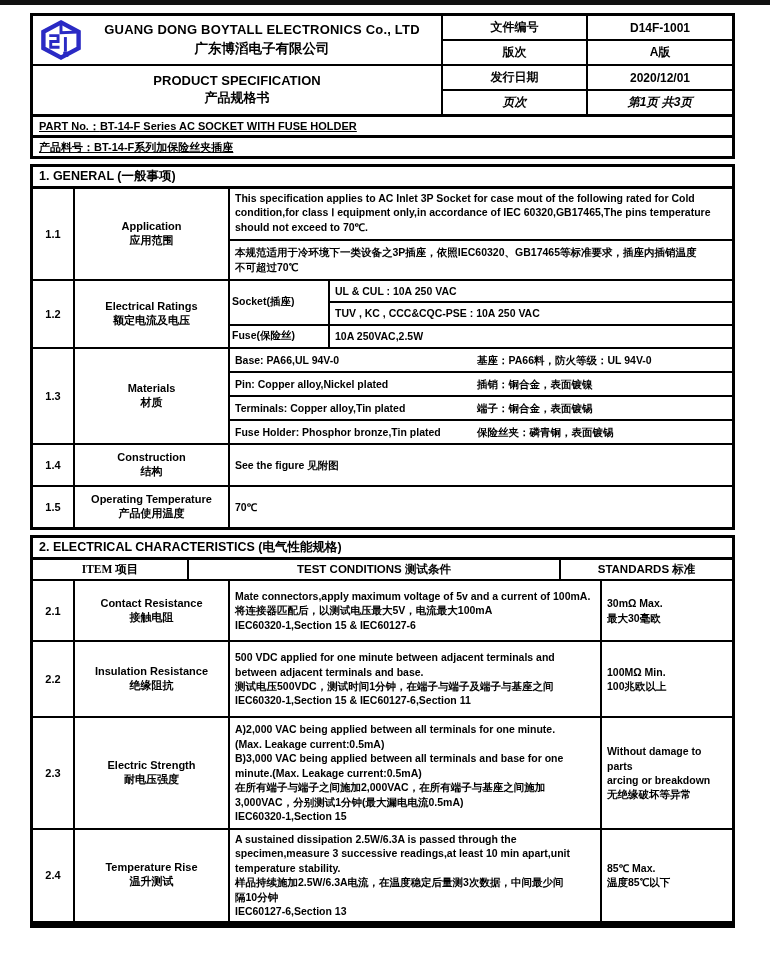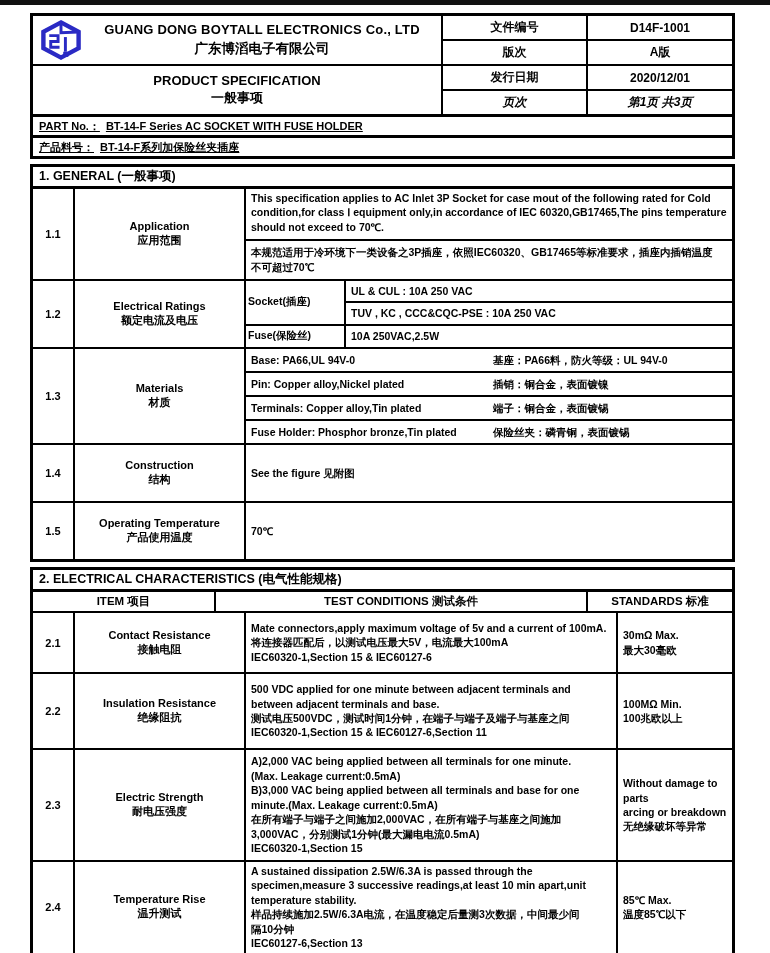--- a/index.html
+++ b/index.html
@@ -29,43 +29,43 @@
   .spec-en{font-size:13px;}
   .spec-cn{font-size:13px;margin-top:1px;}
   .hdr-right{flex:1;display:flex;flex-direction:column;}
   .meta-row{flex:1;display:flex;border-bottom:2px solid #000;}
   .meta-row:last-child{border-bottom:none;font-style:italic;}
   .meta-label{width:143px;border-right:2px solid #000;font-size:12px;font-weight:700;display:flex;align-items:center;justify-content:center;}
   .meta-value{flex:1;font-size:12px;font-weight:700;display:flex;align-items:center;justify-content:center;}
 
   
   .part-row{border:3px solid #000;border-top:none;min-height:21px;display:flex;align-items:center;padding:1px 6px;box-sizing:border-box;font-size:11px;font-weight:700;text-decoration:underline;}
-  .part-row .val{margin-left:6px;text-align:right;}
+  .part-row .val{margin-left:0;text-align:right;}
 
   .sec-title{border:3px solid #000;min-height:23px;display:flex;align-items:center;padding:1px 6px;box-sizing:border-box;font-size:12.5px;font-weight:700;}
 
   
   .numcol{width:40px;border-right:2px solid #000;font-size:11px;font-weight:700;}
-  .namecol{width:141px;border-right:2px solid #000;flex-direction:column;font-weight:700;padding:14px;}
+  .namecol{width:141px;border-right:2px solid #000;flex-direction:column;font-weight:700;padding:6px;}
   .name-en{font-size:11px;text-align:center;}
   .name-cn{font-size:11px;text-align:center;margin-top:1px;}
   .contentcol{flex:1;display:flex;flex-direction:column;min-width:0;}
 
   
   .sub-label{width:100px;border-right:2px solid #000;font-size:10.5px;font-weight:700;display:flex;align-items:center;padding:1px 2px;box-sizing:border-box;}
   .sub-vals{flex:1;display:flex;flex-direction:column;}
 
   
   .mat-row{display:flex;flex:1;align-items:center;}
   .mat-en{width:242px;flex:none;}
   .mat-cn{flex:1;}
 
   
   .hdrow{min-height:21px;border-bottom:2px solid #000;}
-  .h-item{width:183px;border-right:2px solid #000;}
+  .h-item{width:156px;border-right:2px solid #000;font-family:Liberation Serif, serif;}
   .h-cond{width:372px;border-right:2px solid #000;}
   .h-std{flex:1;}
   .h-cell{font-size:11.5px;font-weight:700;display:flex;align-items:center;justify-content:center;box-sizing:border-box;}
   .condcol{width:372px;border-right:2px solid #000;padding:2px 5px;box-sizing:border-box;}
   .stdcol{flex:1;padding:2px 5px;box-sizing:border-box;display:flex;align-items:center;}
 
   .botbar{height:5px;background:#000;margin-top:-1px;}
 
   .logo{flex:none;margin-right:6px;}
 </style>
@@ -90,21 +90,21 @@
           </g>
           <rect x="33" y="44" width="7" height="7" fill="#2a2ac4"></rect>
         </svg>
         <div class="hdr-company-names">
           <div class="co-en">GUANG DONG BOYTALL ELECTRONICS Co., LTD</div>
           <div class="co-cn">广东博滔电子有限公司</div>
         </div>
       </div>
       <div class="hdr-spec">
         <div class="spec-en">PRODUCT SPECIFICATION</div>
-        <div class="spec-cn">一般事项</div>
+        <div class="spec-cn">产品规格书</div>
       </div>
     </div>
     <div class="hdr-right">
       <div class="meta-row">
         <div class="meta-label">文件编号</div>
         <div class="meta-value">D14F-1001</div>
       </div>
       <div class="meta-row">
         <div class="meta-label">版次</div>
         <div class="meta-value">A版</div>

